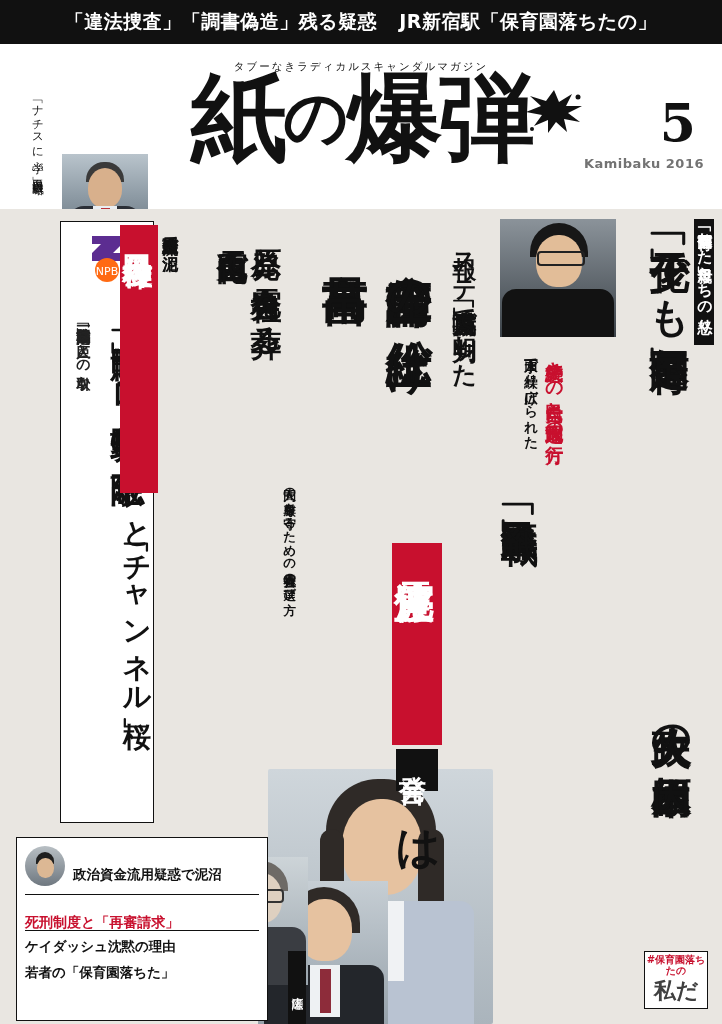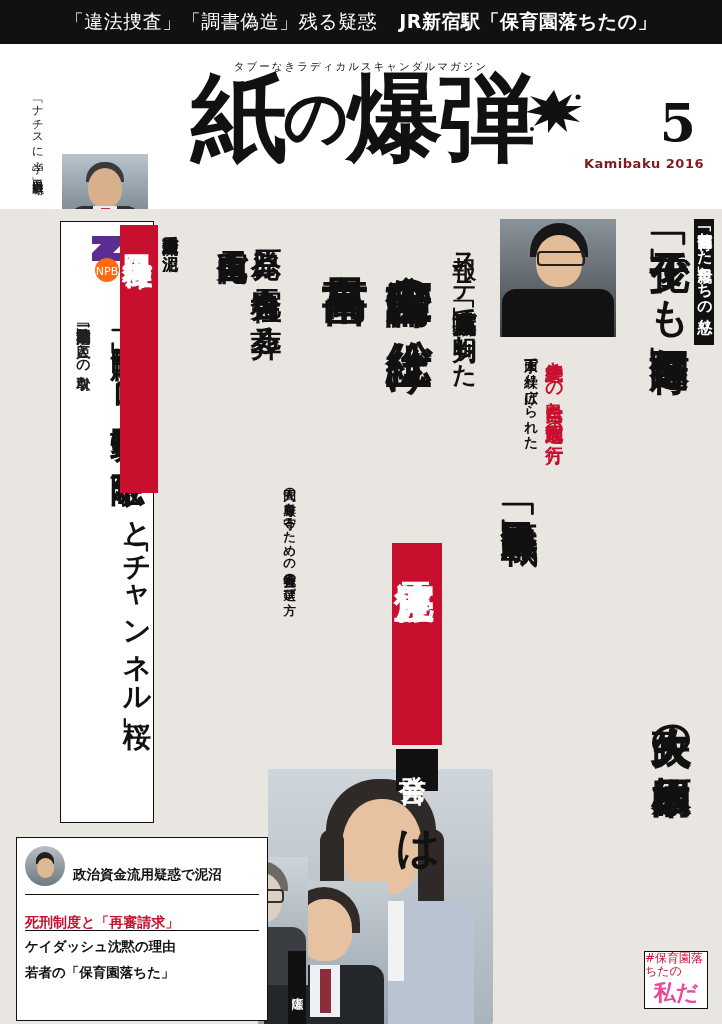--- a/index.html
+++ b/index.html
@@ -12,21 +12,21 @@
   }
   .page{position:relative;width:722px;height:1024px;background:#fff;overflow:hidden;}
 
   
   .topband{
     position:absolute;left:0;top:0;width:722px;height:44px;
     background:#111;color:#fff;
     display:flex;align-items:center;justify-content:center;
     letter-spacing:.5px;
   }
-  .topband .t1{font-size:19px;font-weight:normal;}
+  .topband .t1{font-size:19px;font-weight:bold;}
   .topband .gap{display:inline-block;width:22px;}
   .topband .t2{font-size:19px;font-weight:bold;}
 
   
   .masthead{position:absolute;left:0;top:44px;width:722px;height:165px;background:#fff;}
   .sub-tagline{
     position:absolute;left:50%;top:16px;transform:translateX(-50%);
     font-size:10.5px;letter-spacing:2px;color:#111;white-space:nowrap;
   }
   .logo{
@@ -40,21 +40,21 @@
   .splat{
     position:absolute;left:524px;top:44px;width:62px;height:46px;
   }
   .issue-no{
     position:absolute;right:26px;top:48px;
     font-size:52px;font-weight:bold;color:#111;
     font-family:"DejaVu Serif","Liberation Serif",serif;
   }
   .issue-label{
     position:absolute;right:18px;top:112px;
-    font-size:13px;font-weight:bold;color:#7f1d1d;letter-spacing:.5px;
+    font-size:13px;font-weight:bold;color:#737373;letter-spacing:.5px;
   }
   
   .left-vert{
     position:absolute;left:6px;top:52px;width:40px;height:120px;
     writing-mode:vertical-rl;text-orientation:upright;
     font-size:11.5px;line-height:17px;color:#111;letter-spacing:1px;
   }
   .aso-photo{
     position:absolute;left:62px;top:110px;width:86px;height:95px;
     background:linear-gradient(180deg,#b9c4cc 0%,#8d9aa4 45%,#5d6a74 100%);
@@ -221,22 +221,22 @@
   .bb-l3{position:absolute;left:8px;top:64px;font-size:14px;font-weight:bold;color:#c8102e;margin-top:12px;}
   .bb-rule2{position:absolute;left:8px;top:92px;width:234px;height:1px;background:#111;}
   .bb-l4{position:absolute;left:8px;top:100px;font-size:13.5px;font-weight:bold;color:#111;}
   .bb-l5{position:absolute;left:8px;top:126px;font-size:13.5px;font-weight:bold;color:#111;}
 
   
   .badge{
     position:absolute;right:14px;top:742px;width:62px;height:56px;background:#fff;border:1px solid #111;
     display:flex;flex-direction:column;align-items:center;justify-content:center;
   }
-  .badge .b1{font-size:12px;color:#c8102e;font-weight:normal;line-height:1.1;}
-  .badge .b2{font-size:22px;font-weight:bold;color:#ec4899;font-family:"DejaVu Serif",serif;}
+  .badge .b1{font-size:10px;color:#c8102e;font-weight:bold;line-height:1.1;text-align:center;}
+  .badge .b2{font-size:22px;font-weight:bold;color:#404040;font-family:"DejaVu Serif",serif;}
 </style>
 </head>
 <body>
 
 <div class="page">
 
   <div class="topband">
     <span class="t1">「違法捜査」「調書偽造」残る疑惑</span>
     <span class="gap"></span>
     <span class="t2">JR新宿駅「保育園落ちたの」</span>

